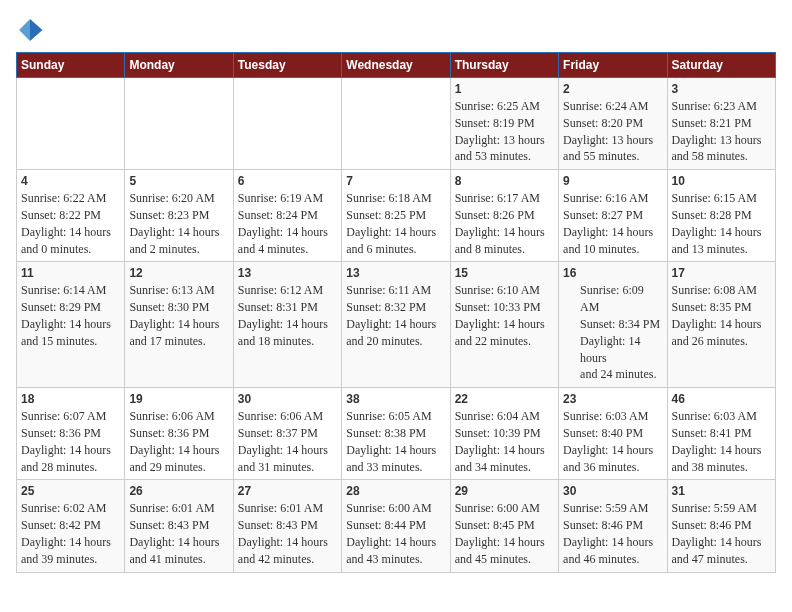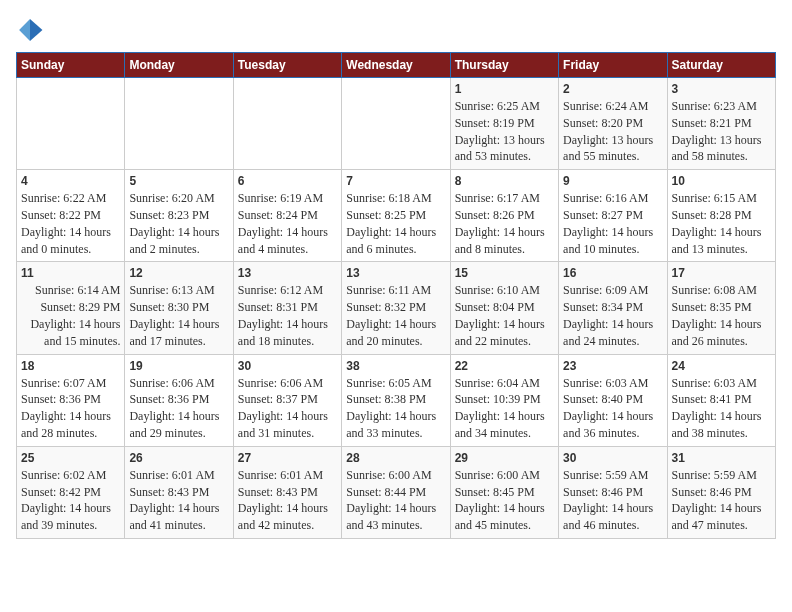--- a/index.html
+++ b/index.html
@@ -207,21 +207,21 @@
           <span class="day-num">10</span>
           <div class="day-info" style="white-space: pre-line;">Sunrise: 6:15 AM
 Sunset: 8:28 PM
 Daylight: 14 hours
 and 13 minutes.</div>
         </td>
       </tr>
       <tr>
         <td>
           <span class="day-num">11</span>
-          <div class="day-info" style="white-space: pre-line; text-align: right;">Sunrise: 6:14 AM
+          <div class="day-info" style="white-space: pre-line;">Sunrise: 6:14 AM
 Sunset: 8:29 PM
 Daylight: 14 hours
 and 15 minutes.</div>
         </td>
         <td>
           <span class="day-num">12</span>
           <div class="day-info" style="white-space: pre-line;">Sunrise: 6:13 AM
 Sunset: 8:30 PM
 Daylight: 14 hours
 and 17 minutes.</div>
@@ -236,27 +236,27 @@
         <td>
           <span class="day-num">13</span>
           <div class="day-info" style="white-space: pre-line;">Sunrise: 6:11 AM
 Sunset: 8:32 PM
 Daylight: 14 hours
 and 20 minutes.</div>
         </td>
         <td>
           <span class="day-num">15</span>
           <div class="day-info" style="white-space: pre-line;">Sunrise: 6:10 AM
-Sunset: 8:04 PM
+Sunset: 10:33 PM
 Daylight: 14 hours
 and 22 minutes.</div>
         </td>
         <td>
           <span class="day-num">16</span>
-          <div class="day-info" style="white-space: pre-line;">Sunrise: 6:09 AM
+          <div class="day-info" style="white-space: pre-line; margin-left: 17px;">Sunrise: 6:09 AM
 Sunset: 8:34 PM
 Daylight: 14 hours
 and 24 minutes.</div>
         </td>
         <td>
           <span class="day-num">17</span>
           <div class="day-info" style="white-space: pre-line;">Sunrise: 6:08 AM
 Sunset: 8:35 PM
 Daylight: 14 hours
 and 26 minutes.</div>
@@ -299,21 +299,21 @@
 and 34 minutes.</div>
         </td>
         <td>
           <span class="day-num">23</span>
           <div class="day-info" style="white-space: pre-line;">Sunrise: 6:03 AM
 Sunset: 8:40 PM
 Daylight: 14 hours
 and 36 minutes.</div>
         </td>
         <td>
-          <span class="day-num">24</span>
+          <span class="day-num">46</span>
           <div class="day-info" style="white-space: pre-line;">Sunrise: 6:03 AM
 Sunset: 8:41 PM
 Daylight: 14 hours
 and 38 minutes.</div>
         </td>
       </tr>
       <tr>
         <td>
           <span class="day-num">25</span>
           <div class="day-info" style="white-space: pre-line;">Sunrise: 6:02 AM

